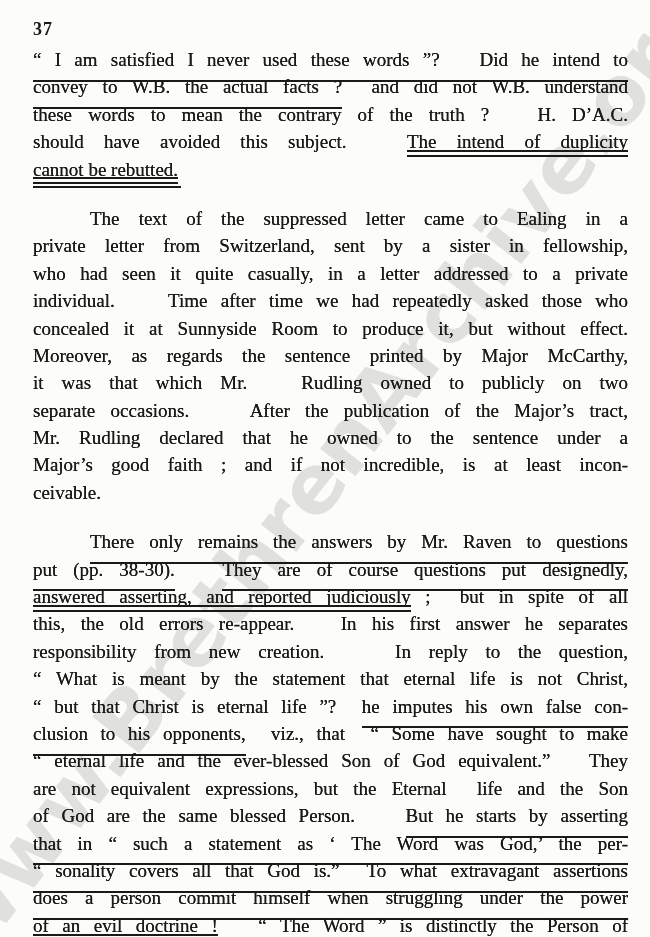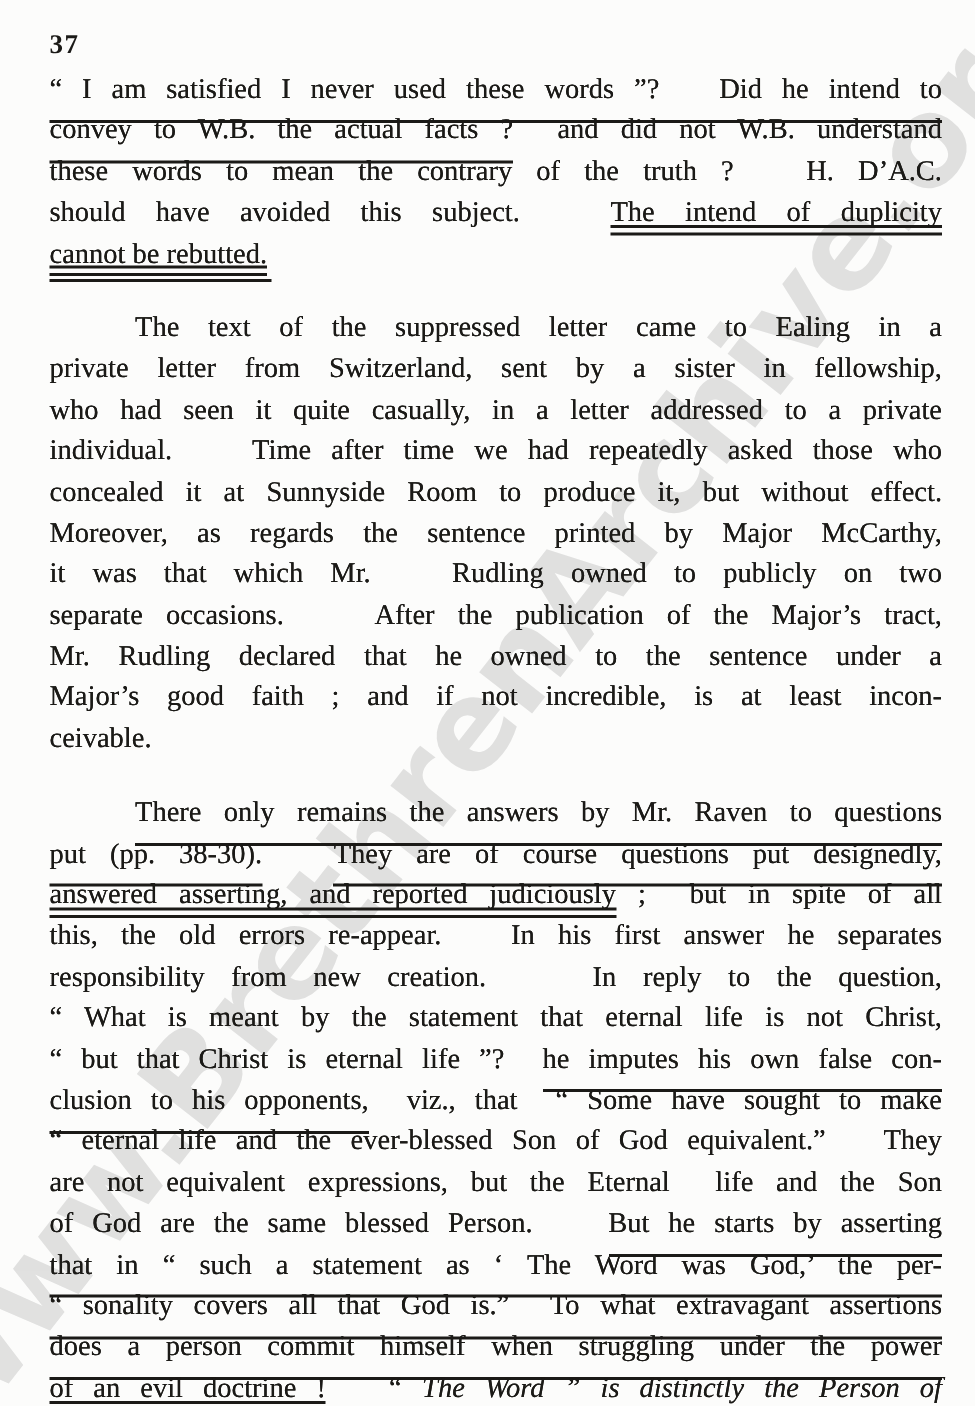--- a/index.html
+++ b/index.html
@@ -48,21 +48,21 @@
   }
   .seg-d {
     padding-bottom: 5px;
     background-image:
       linear-gradient(var(--ink,#1b1a17), var(--ink,#1b1a17)),
       linear-gradient(var(--ink,#1b1a17), var(--ink,#1b1a17));
     background-repeat: no-repeat, no-repeat;
     background-size: 100% 2.2px, 100% 2.2px;
     background-position: 0 calc(100% - 5px), 0 100%;
   }
-  .seg-i { font-style: italic; }
+  .seg-i { }
   .artifact-line {
     position: absolute; left: 33px; top: 186px;
     width: 148px; height: 2px;
     background: var(--ink, #1b1a17);
     z-index: 1;
   }
 </style>
 </head>
 <body>
 

